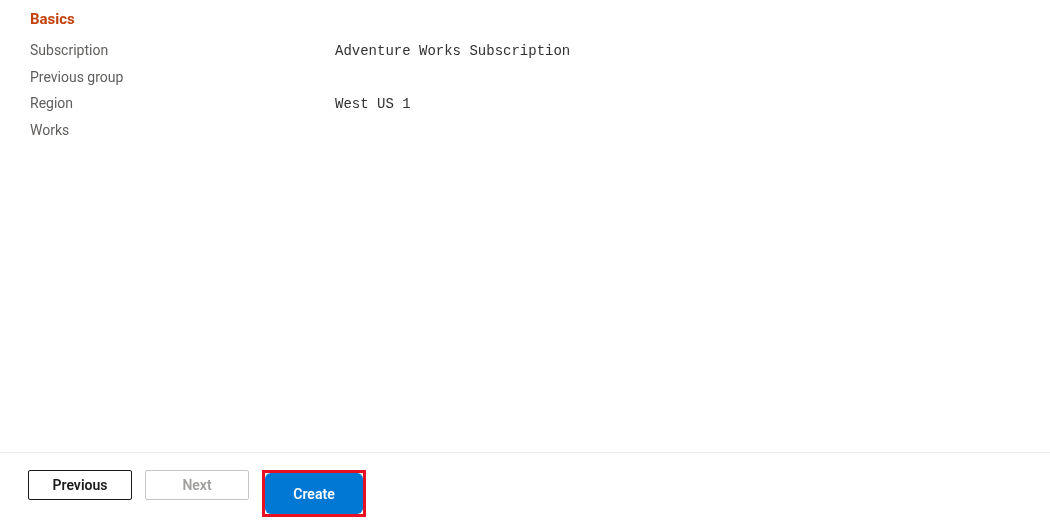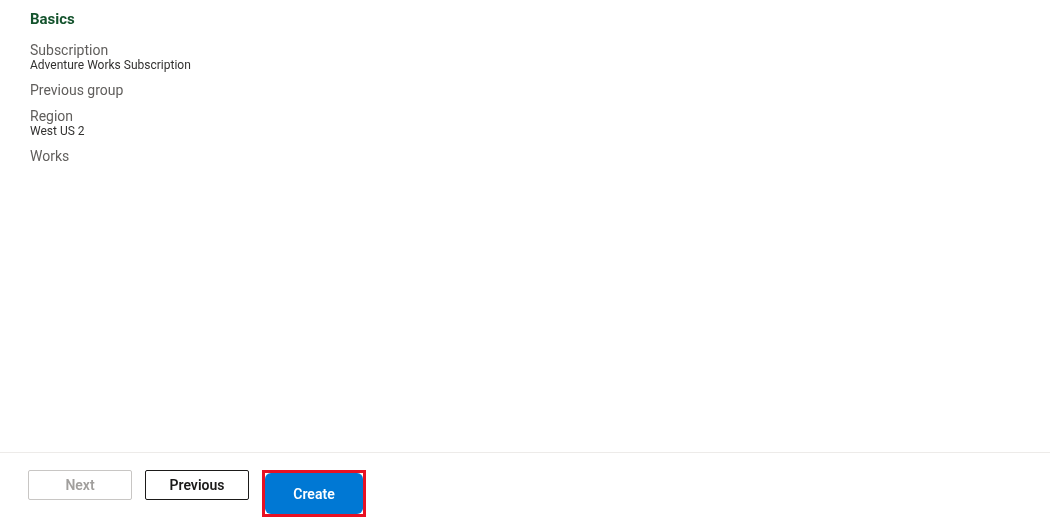--- a/index.html
+++ b/index.html
@@ -15,37 +15,37 @@
       width: 1050px;
       height: 525px;
       position: relative;
     }
     .content {
       padding: 10px 30px 0 30px;
     }
     .section-heading {
       font-weight: 700;
       font-size: 15px;
-      color: #14532d;
+      color: #c2410c;
       margin-bottom: 14px;
     }
     .property-row {
       display: flex;
       align-items: baseline;
       margin-bottom: 10px;
-      flex-direction: column;
     }
     .property-label {
       width: 305px;
       color: #605e5c;
       font-size: 14px;
     }
     .property-value {
       color: #323130;
-      font-size: 12px;
+      font-size: 14px;
+      font-family: Liberation Mono, monospace;
     }
     .footer {
       position: absolute;
       bottom: 0;
       left: 0;
       right: 0;
       border-top: 1px solid #edebe9;
       padding: 17px 28px 8px 28px;
       display: flex;
       gap: 13px;
@@ -109,27 +109,27 @@
     <div class="property-label">Subscription</div>
     <div class="property-value">Adventure Works Subscription</div>
   </div>
 
   <div class="property-row">
     <div class="property-label">Previous group</div>
   </div>
 
   <div class="property-row">
     <div class="property-label">Region</div>
-    <div class="property-value">West US 2</div>
+    <div class="property-value">West US 1</div>
   </div>
 
   <div class="property-row">
     <div class="property-label">Works</div>
   </div>
 </div>
 
 <div class="footer">
+  <button class="btn btn-secondary">Previous</button>
   <button class="btn btn-disabled" disabled="">Next</button>
-  <button class="btn btn-secondary">Previous</button>
   <span class="btn-primary-wrapper">
     <button class="btn-primary">Create</button>
   </span>
 </div>
 
 </body></html>

